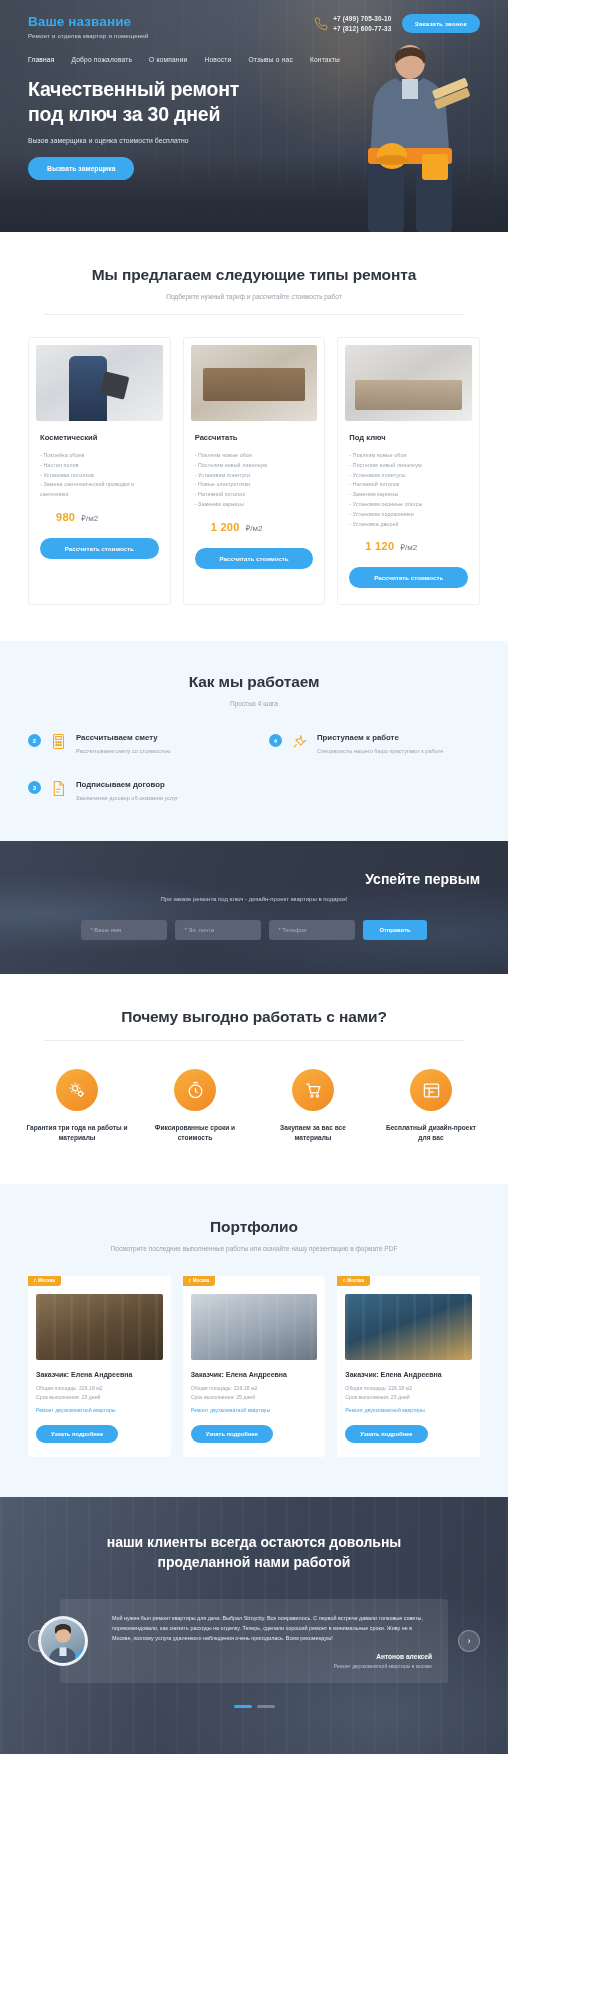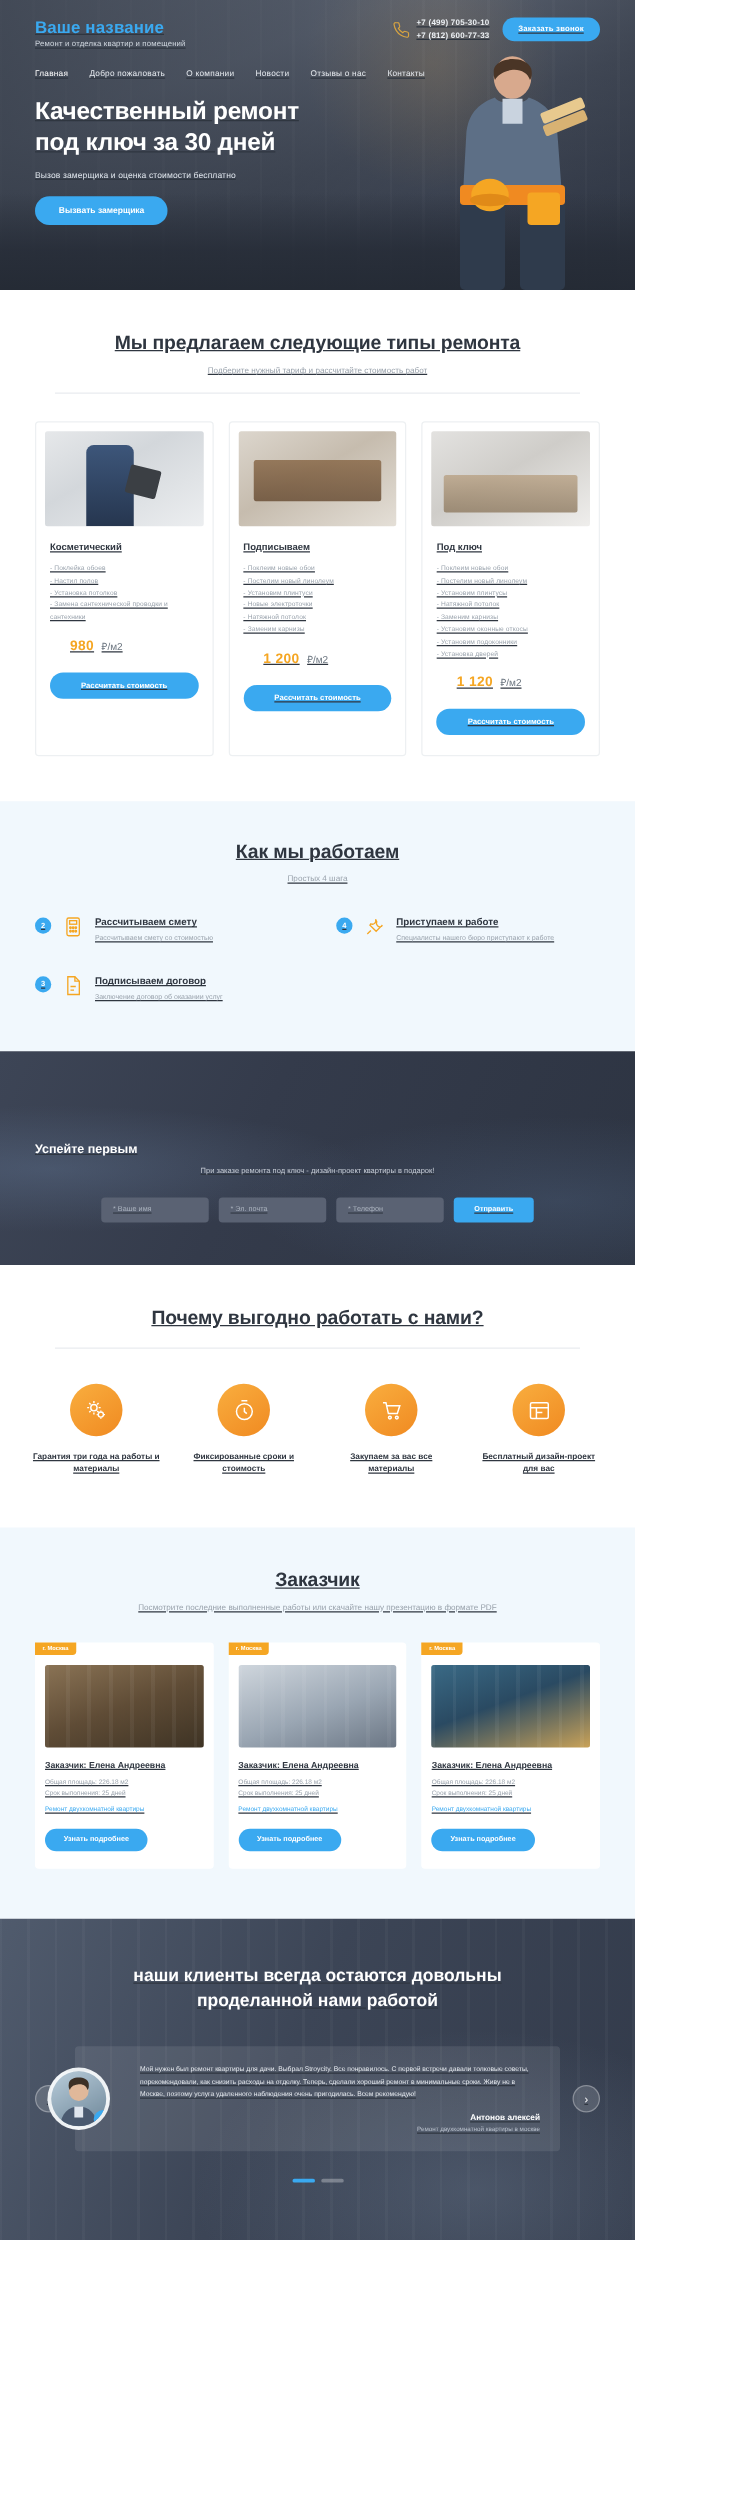--- a/index.html
+++ b/index.html
@@ -2,21 +2,21 @@
 <html lang="ru"><head>
 <meta charset="utf-8">
 <style>
   * { margin:0; padding:0; box-sizing:border-box; }
   body {
     width:600px; height:2000px; overflow:hidden;
     font-family:"Liberation Sans", sans-serif;
     background:#ffffff; color:#2f3640;
     -webkit-font-smoothing:antialiased;
   }
-  .wrap { width:508px; position:relative;text-decoration:underline; }
+  .wrap { width:508px; position:relative; }
 
   
   .hero {
     position:relative; height:232px; overflow:hidden;
     background:
       radial-gradient(circle at 68% 22%, rgba(190,150,90,.30) 0%, rgba(0,0,0,0) 26%),
       linear-gradient(160deg,#7c8493 0%,#6f7786 28%,#4c5361 55%,#3a4150 78%,#2f3643 100%);
   }
   .hero:before{
     content:""; position:absolute; inset:0;
@@ -106,21 +106,21 @@
     position:relative; padding:30px 28px 34px; overflow:hidden;
     background:linear-gradient(115deg,#3d4556 0%,#343b4b 40%,#2d3442 100%);
   }
   .ctadark:before{
     content:""; position:absolute; inset:0;
     background:
       radial-gradient(ellipse at 8% 55%, rgba(110,135,170,.30) 0%, rgba(0,0,0,0) 38%),
       radial-gradient(ellipse at 88% 70%, rgba(90,115,150,.28) 0%, rgba(0,0,0,0) 40%);
   }
   .ctadark > *{ position:relative; z-index:2; }
-  .cta-title{ text-align:left; font-size:10px; font-weight:700; color:#fff;margin-top:43px; }
+  .cta-title{ text-align:right; font-size:14px; font-weight:700; color:#fff; }
   .cta-sub{ text-align:center; font-size:6px; color:#c6ccd5; margin-top:9px; }
   .form{ margin-top:18px; display:flex; gap:8px; justify-content:center; align-items:center; }
   .form input{
     flex:0 0 auto; width:86px; background:#5a6273; border:none; border-radius:3px;
     padding:7px 9px; font-size:5.8px; color:#eaeef3; font-family:inherit; outline:none;
   }
   .form input::placeholder{ color:#aab2be; }
   .btn-send{
     background:#3aa9f0; color:#fff; border:none; border-radius:3px;
     font-size:5.8px; font-weight:600; padding:7px 16px; cursor:pointer; font-family:inherit;
@@ -281,21 +281,21 @@
           <span class="price-num">980</span>
           <span class="price-unit">₽/м2</span>
         </div>
         <button class="btn-calc">Рассчитать стоимость</button>
       </div>
 
       <div class="card">
         <div class="card-img ci2">
             <div class="ci-f2"></div>
           </div>
-        <div class="card-title">Подписываем</div>
+        <div class="card-title">Рассчитать</div>
         <ul class="feat">
           <li>- Поклеим новые обои</li>
           <li>- Постелим новый линолеум</li>
           <li>- Установим плинтуси</li>
           <li>- Новые электроточки</li>
           <li>- Натяжной потолок</li>
           <li>- Заменим карнизы</li>
         </ul>
         <div class="price">
           <span class="price-num">1 200</span>
@@ -440,21 +440,21 @@
               <path d="M3 9h18M9 9v11M9 14h6"></path>
           </svg>
         </div>
         <p>Бесплатный дизайн-проект для вас</p>
       </div>
 
     </div>
   </section>
 
   <section class="portfolio">
-    <h2 class="sec-title">Заказчик</h2>
+    <h2 class="sec-title">Портфолио</h2>
     <p class="sec-sub">Посмотрите последние выполненные работы или скачайте нашу презентацию в формате PDF</p>
 
     <div class="pcards">
 
       <div class="pcard">
         <span class="pbadge">г. Москва</span>
         <div class="pimg pi1"></div>
         <h5>Заказчик: Елена Андреевна</h5>
         <div class="pmeta">
           <div>Общая площадь: 226.18 м2</div>

